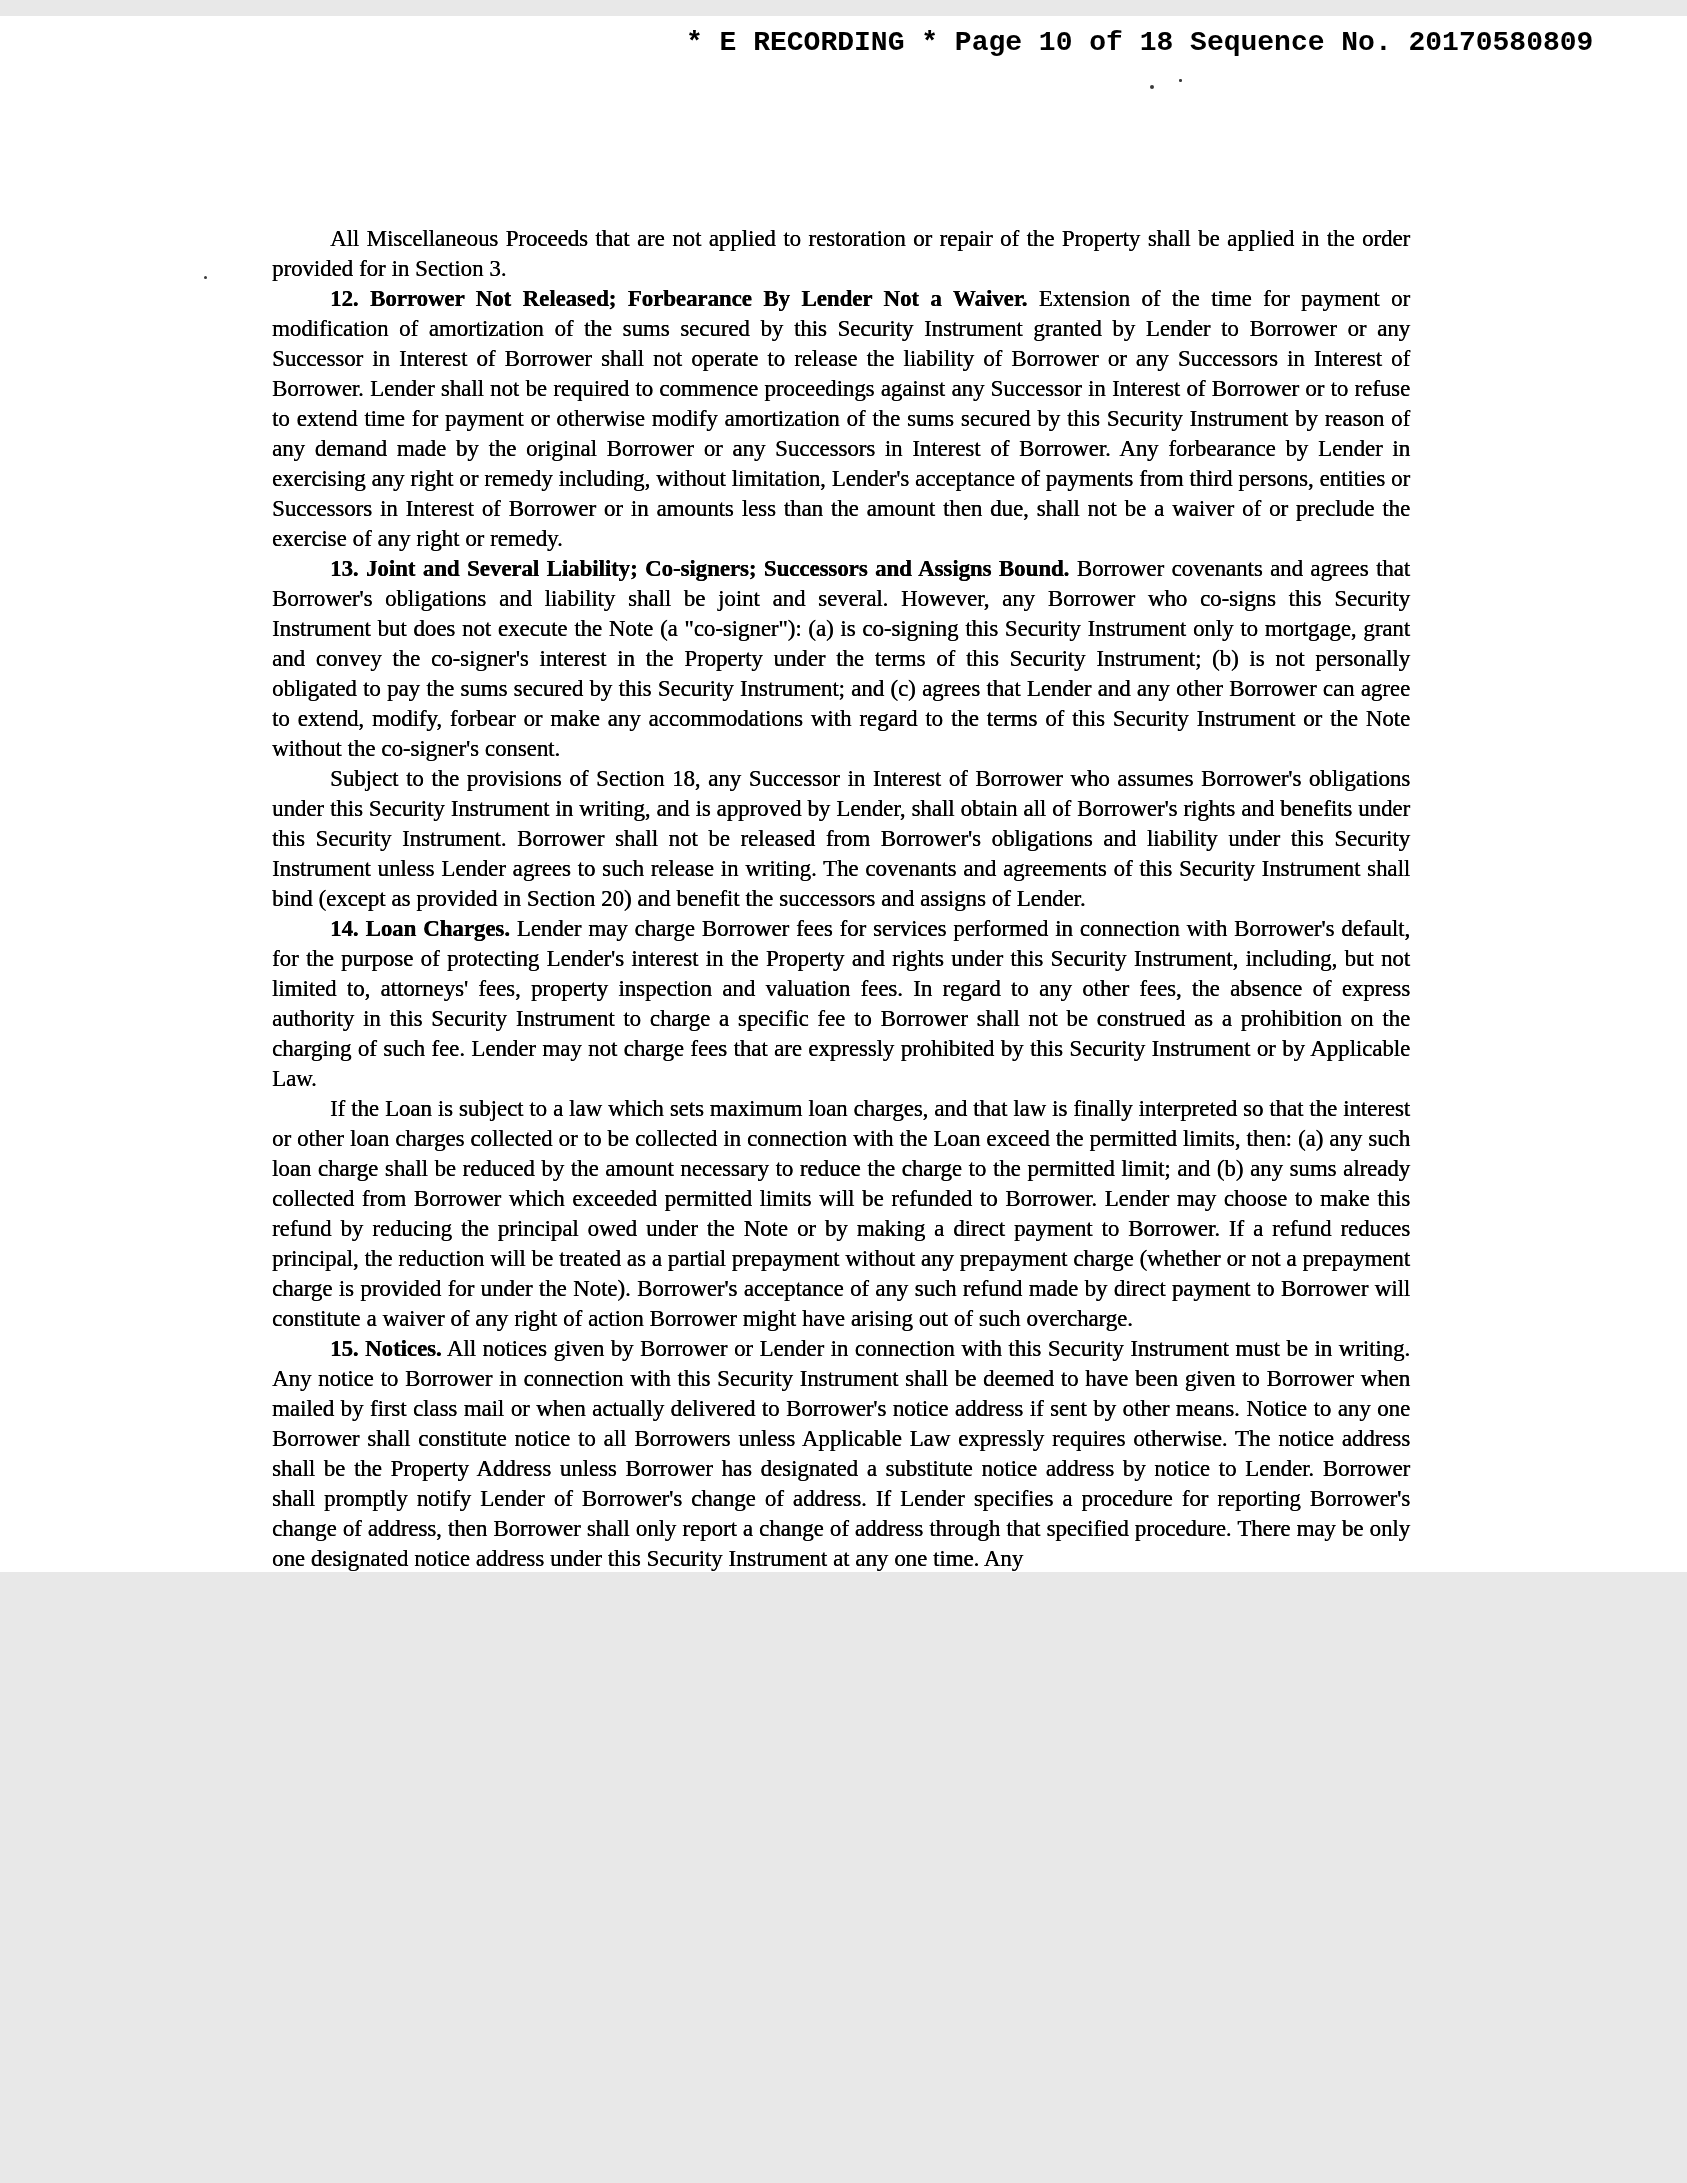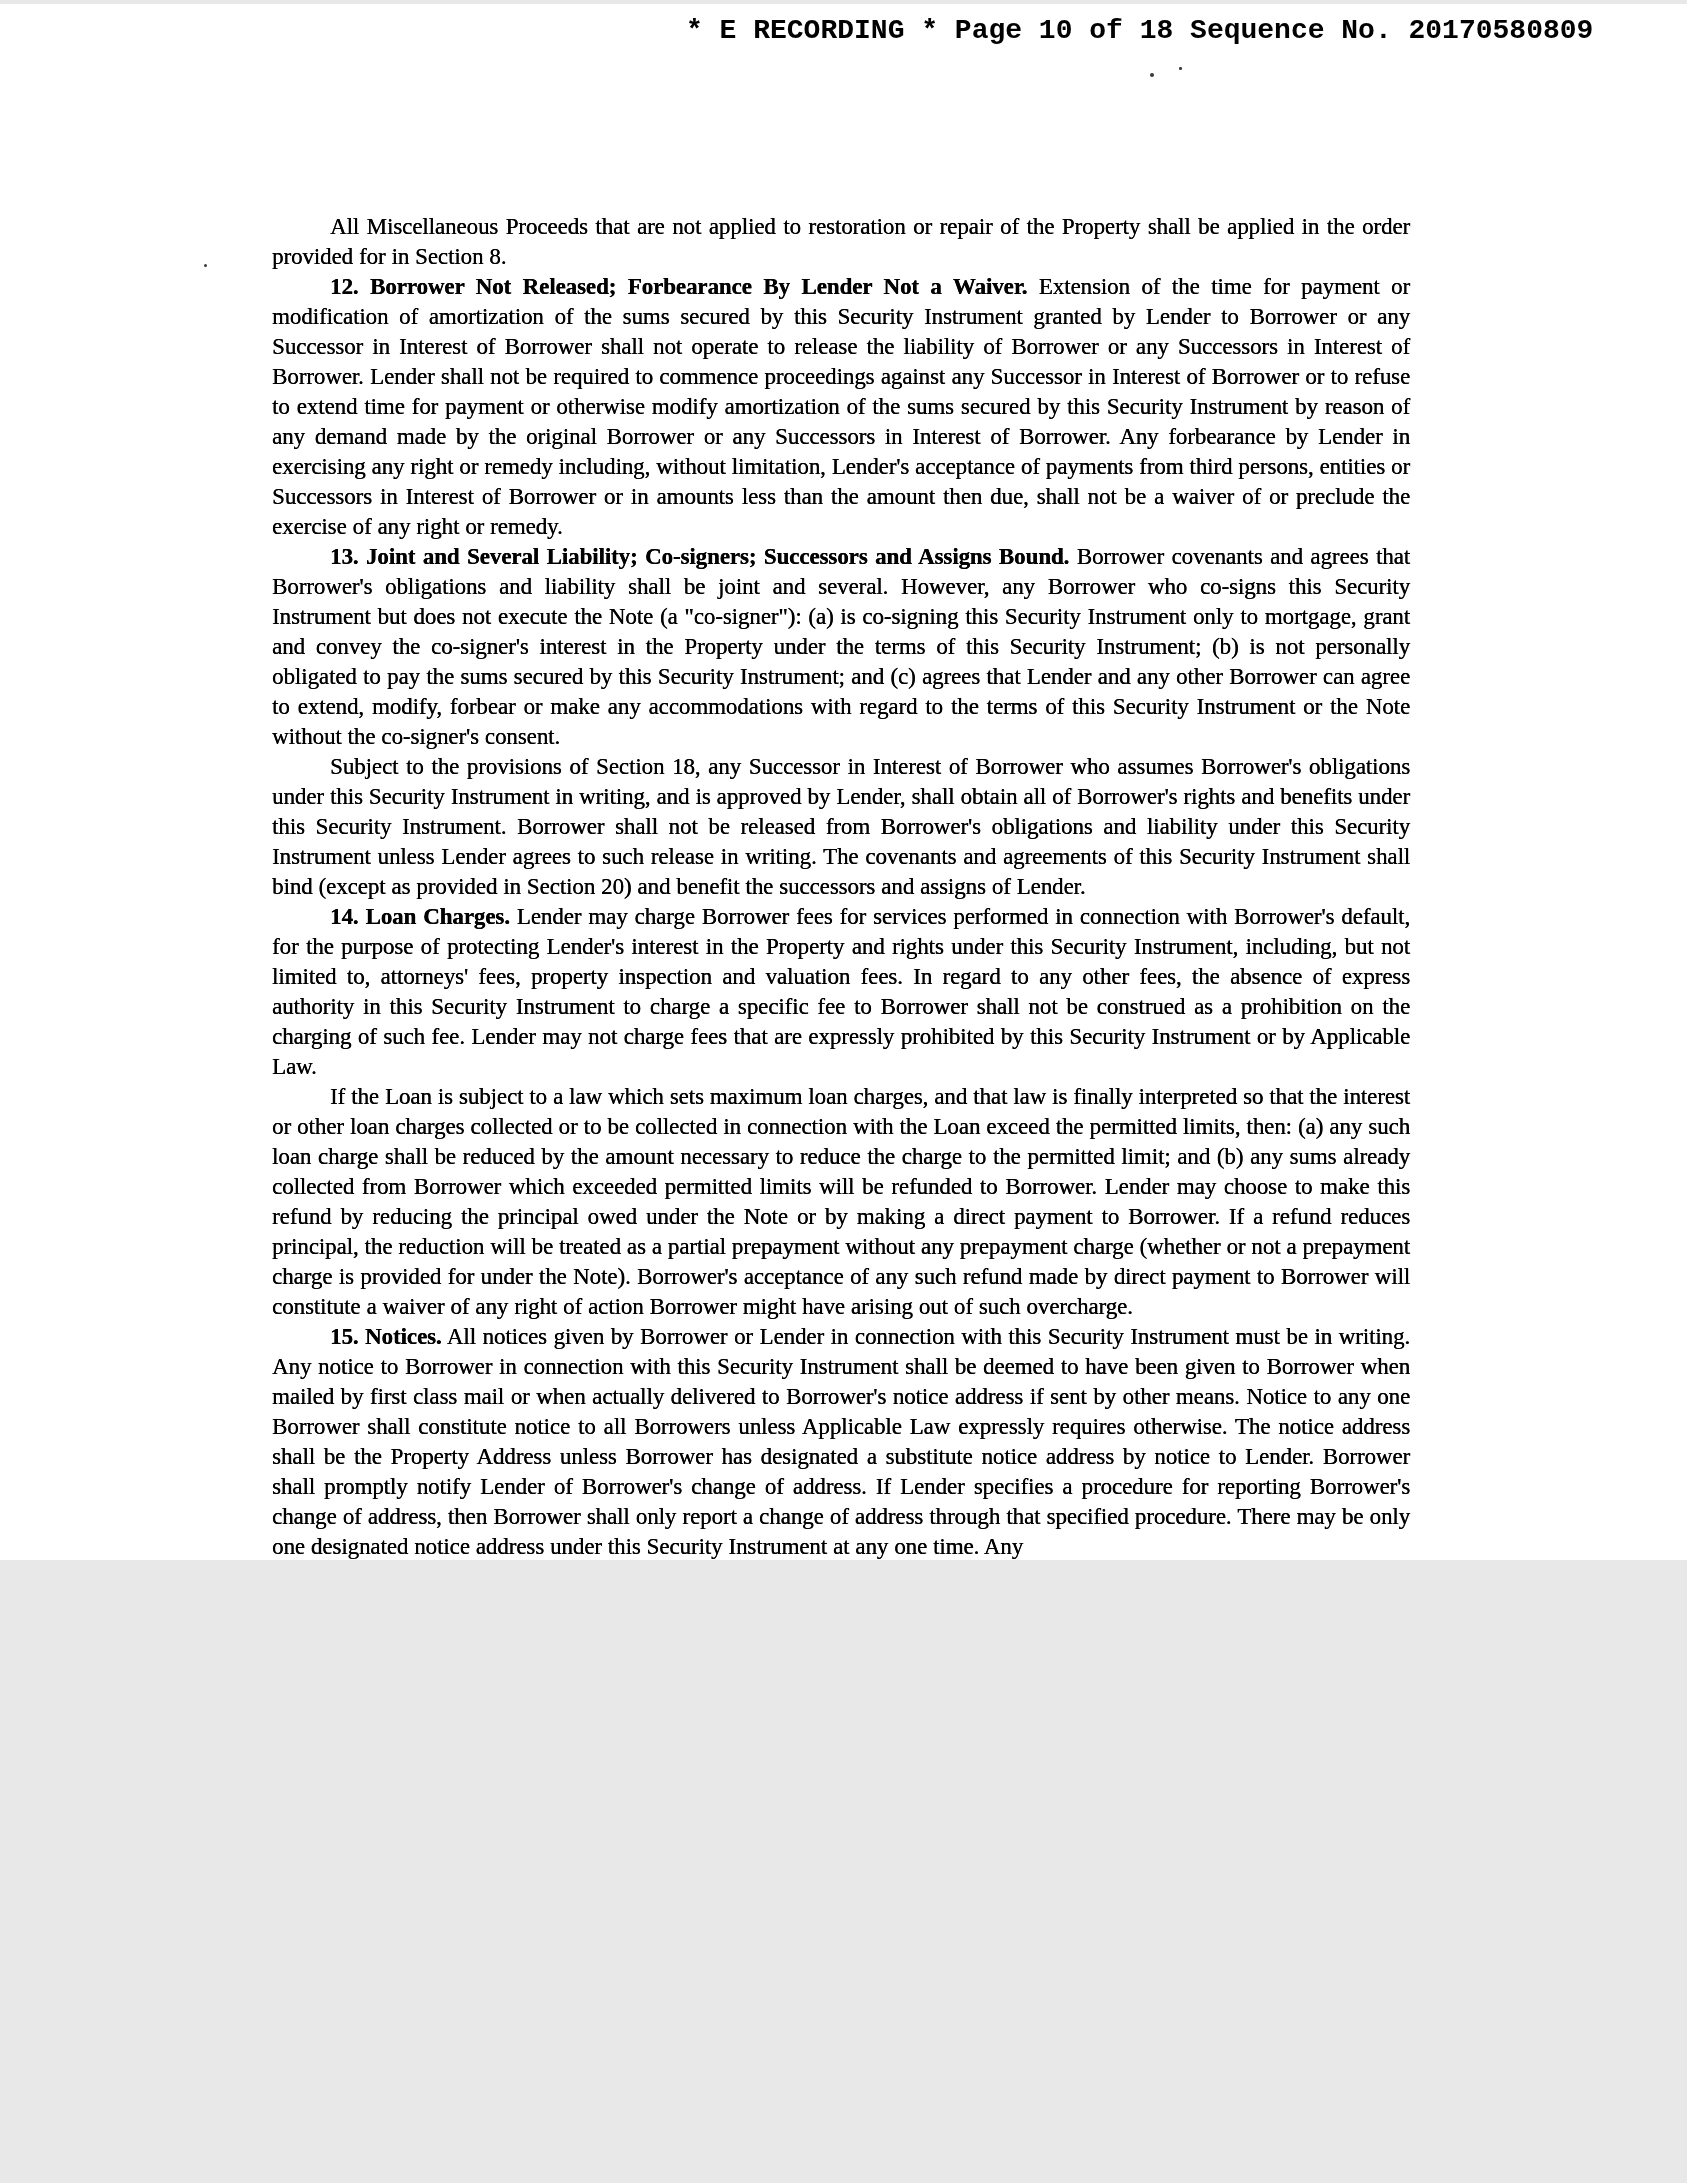--- a/index.html
+++ b/index.html
@@ -1,17 +1,17 @@
 <!DOCTYPE html>
 <html style="font-size:10.5px"><head>
 <meta charset="utf-8">
 <style>
   html,body { margin:0; padding:0; background:#e8e8e8; }
   .page {
-    position:relative; width:1688px; height:1556px; margin:4px auto;
+    position:relative; width:1688px; height:1556px; margin:16px auto;
     background:#ffffff; color:#000; overflow:hidden;
     font-family:"Liberation Serif","DejaVu Serif",serif;
   }
   .scan-header {
     position:absolute; top:10.5px; left:686px;
     font-family:"Liberation Mono","DejaVu Sans Mono",monospace;
     font-size:28px; font-weight:700; white-space:nowrap; letter-spacing:0;
   }
   .body-text {
     position:absolute; top:208px; left:272px; width:1138px;
@@ -41,21 +41,21 @@
   .speck { position:absolute; background:#3a3a3a; border-radius:50%; }
 </style>
 </head>
 <body>
 
 <div class="page">
 
   <div class="scan-header">* E RECORDING * Page 10 of 18 Sequence No. 20170580809</div>
 
   <div class="body-text">
-      <p class="para"><b></b><span>All Miscellaneous Proceeds that are not applied to restoration or repair of the Property shall be applied in the order provided for in Section 8.</span></p>
+      <p class="para"><b></b><span>All Miscellaneous Proceeds that are not applied to restoration or repair of the Property shall be applied in the order provided for in Section 3.</span></p>
       <p class="para"><b>12. Borrower Not Released; Forbearance By Lender Not a Waiver.</b><span> Extension of the time for payment or modification of amortization of the sums secured by this Security Instrument granted by Lender to Borrower or any Successor in Interest of Borrower shall not operate to release the liability of Borrower or any Successors in Interest of Borrower. Lender shall not be required to commence proceedings against any Successor in Interest of Borrower or to refuse to extend time for payment or otherwise modify amortization of the sums secured by this Security Instrument by reason of any demand made by the original Borrower or any Successors in Interest of Borrower. Any forbearance by Lender in exercising any right or remedy including, without limitation, Lender's acceptance of payments from third persons, entities or Successors in Interest of Borrower or in amounts less than the amount then due, shall not be a waiver of or preclude the exercise of any right or remedy.</span></p>
       <p class="para"><b>13. Joint and Several Liability; Co-signers; Successors and Assigns Bound.</b><span> Borrower covenants and agrees that Borrower's obligations and liability shall be joint and several. However, any Borrower who co-signs this Security Instrument but does not execute the Note (a "co-signer"): (a) is co-signing this Security Instrument only to mortgage, grant and convey the co-signer's interest in the Property under the terms of this Security Instrument; (b) is not personally obligated to pay the sums secured by this Security Instrument; and (c) agrees that Lender and any other Borrower can agree to extend, modify, forbear or make any accommodations with regard to the terms of this Security Instrument or the Note without the co-signer's consent.</span></p>
       <p class="para"><b></b><span>Subject to the provisions of Section 18, any Successor in Interest of Borrower who assumes Borrower's obligations under this Security Instrument in writing, and is approved by Lender, shall obtain all of Borrower's rights and benefits under this Security Instrument. Borrower shall not be released from Borrower's obligations and liability under this Security Instrument unless Lender agrees to such release in writing. The covenants and agreements of this Security Instrument shall bind (except as provided in Section 20) and benefit the successors and assigns of Lender.</span></p>
       <p class="para"><b>14. Loan Charges.</b><span> Lender may charge Borrower fees for services performed in connection with Borrower's default, for the purpose of protecting Lender's interest in the Property and rights under this Security Instrument, including, but not limited to, attorneys' fees, property inspection and valuation fees. In regard to any other fees, the absence of express authority in this Security Instrument to charge a specific fee to Borrower shall not be construed as a prohibition on the charging of such fee. Lender may not charge fees that are expressly prohibited by this Security Instrument or by Applicable Law.</span></p>
       <p class="para"><b></b><span>If the Loan is subject to a law which sets maximum loan charges, and that law is finally interpreted so that the interest or other loan charges collected or to be collected in connection with the Loan exceed the permitted limits, then: (a) any such loan charge shall be reduced by the amount necessary to reduce the charge to the permitted limit; and (b) any sums already collected from Borrower which exceeded permitted limits will be refunded to Borrower. Lender may choose to make this refund by reducing the principal owed under the Note or by making a direct payment to Borrower. If a refund reduces principal, the reduction will be treated as a partial prepayment without any prepayment charge (whether or not a prepayment charge is provided for under the Note). Borrower's acceptance of any such refund made by direct payment to Borrower will constitute a waiver of any right of action Borrower might have arising out of such overcharge.</span></p>
       <p class="para"><b>15. Notices.</b><span> All notices given by Borrower or Lender in connection with this Security Instrument must be in writing. Any notice to Borrower in connection with this Security Instrument shall be deemed to have been given to Borrower when mailed by first class mail or when actually delivered to Borrower's notice address if sent by other means. Notice to any one Borrower shall constitute notice to all Borrowers unless Applicable Law expressly requires otherwise. The notice address shall be the Property Address unless Borrower has designated a substitute notice address by notice to Lender. Borrower shall promptly notify Lender of Borrower's change of address. If Lender specifies a procedure for reporting Borrower's change of address, then Borrower shall only report a change of address through that specified procedure. There may be only one designated notice address under this Security Instrument at any one time. Any</span></p>
     </div>
 
   <div class="rule"></div>
 

